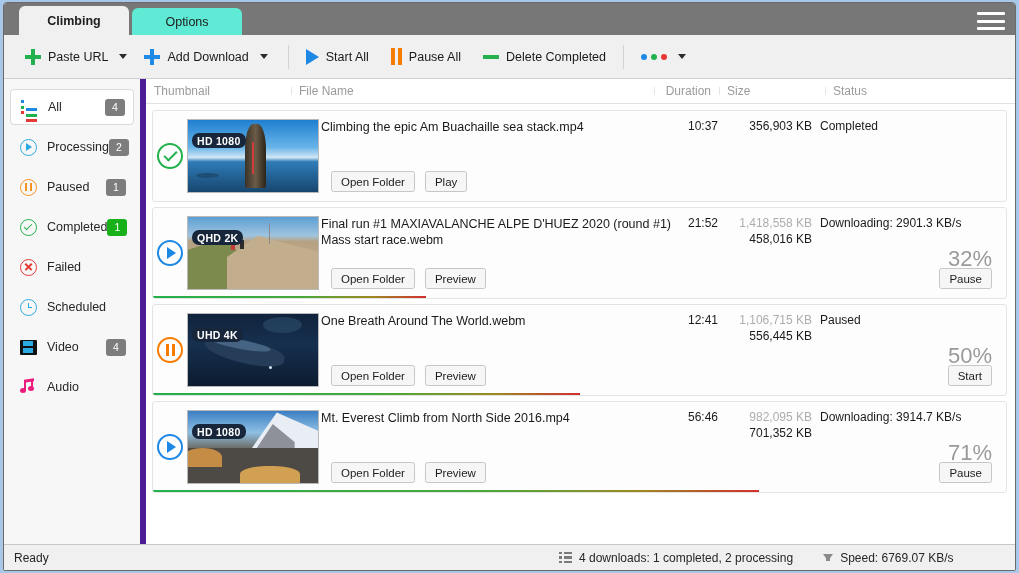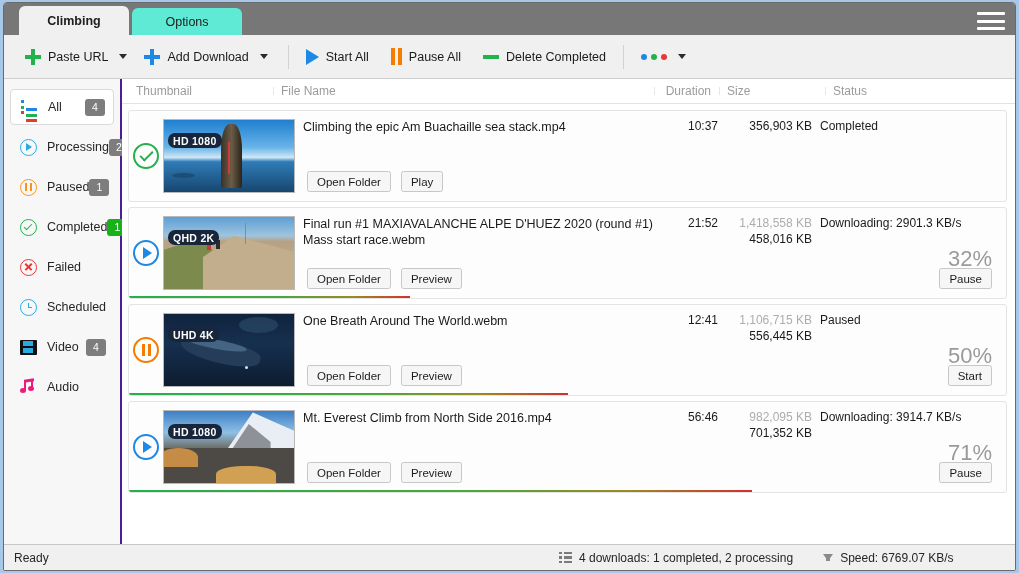--- a/index.html
+++ b/index.html
@@ -63,21 +63,21 @@
     border-top:8px solid transparent;border-bottom:8px solid transparent;
   }
   .ic-pausebars{ display:flex; gap:3px;}
   .ic-pausebars i{ display:block; width:4px; height:17px; background:#f57c00;}
   .ic-dash{ width:16px;height:4px;background:#22b14c;display:inline-block;}
   .ic-dots{ display:flex; gap:4px; align-items:center;}
   .ic-dots i{ width:6px;height:6px;border-radius:50%; display:block;}
   
   .body { flex:1 1 auto; display:flex; min-height:0; }
   .sidebar {
-    width:118px; background:#f7f7f7; border-right:2px solid #4c1d95;
+    width:142px; background:#f7f7f7; border-right:6px solid #4c1d95;
     padding-top:6px; flex:0 0 auto;
   }
   .sitem {
     height:36px; margin:4px 6px; padding:0 8px; border-radius:4px;
     display:flex; align-items:center; cursor:pointer; font-size:12.5px; color:#262626;
   }
   .sitem.active{ background:#ffffff; border:1px solid #dadada; }
   .sicon{ width:20px; height:20px; margin-right:9px; flex:0 0 auto;
           display:flex; align-items:center; justify-content:center;}
   .slabel{ flex:1 1 auto; }
@@ -99,21 +99,21 @@
   .filmstrip .mid{ position:absolute; left:3.5px; top:1.5px; width:10px; height:12px; background:#29abe2;}
   .filmstrip .mid::after{content:"";position:absolute;left:0;top:5px;width:10px;height:2px;background:#111;}
   
   .list { flex:1 1 auto; background:#ffffff; display:flex; flex-direction:column; min-width:0;}
   .thead{
     height:25px; background:#ffffff; border-bottom:1px solid #e2e2e2;
     display:flex; align-items:center; color:#9b9b9b; font-size:12px; flex:0 0 auto;
   }
   .th{ padding:0 8px; position:relative; }
   .th + .th::before{ content:""; position:absolute; left:0; top:3px; bottom:3px; width:1px; background:#e6e6e6;}
-  .th-thumb{ width:145px;margin-left:6px; }
+  .th-thumb{ width:145px; }
   .th-name { flex:1 1 auto; }
   .th-dur  { width:65px; text-align:right; }
   .th-size { width:82px; text-align:left; }
   .th-stat { width:190px;margin-left:24px; }
   .rows{ flex:1 1 auto; padding:6px 8px 0 6px; background:#ffffff; overflow:hidden;}
   .row{
     position:relative; height:92px; margin-bottom:5px;
     border:1px solid #e4e4e4; border-radius:3px; background:#fdfdfd;
     display:flex; overflow:hidden;
   }
@@ -130,21 +130,21 @@
         transform:rotate(-45deg); margin-top:-3px;}
   .thumb{
     width:132px; height:74px; margin:8px 0 0 0; flex:0 0 auto; position:relative;
     border:1px solid #b9b9b9; overflow:hidden;
   }
   .qtag{
     position:absolute; left:4px; top:13px; background:#17263a; color:#fff;
     font-size:10.5px; padding:1.5px 5px; border-radius:7px; letter-spacing:.3px;
     font-weight:bold;
   }
-  .rowmain{ flex:1 1 auto; position:relative; min-width:0; padding-left:8px;}
+  .rowmain{ flex:1 1 auto; position:relative; min-width:0; padding-left:2px;}
   .fname{ font-size:12.5px; color:#1a1a1a; padding-top:8px; width:355px; line-height:16px;}
   .btnrow{ position:absolute; left:12px; bottom:9px; display:flex; gap:10px;}
   .sbtn{
     height:21px; padding:0 9px; font-size:11.5px; border:1px solid #c7c7c7;
     background:#f6f6f6; border-radius:2.5px; color:#1c1c1c; cursor:pointer;
     display:flex; align-items:center;
   }
   .meta{ position:absolute; right:8px; top:0; width:330px; height:100%; }
   .dur{ position:absolute; left:0; top:8px; width:50px; text-align:right; font-size:12px;}
   .sz1{ position:absolute; left:52px; top:8px; width:92px; text-align:right; font-size:12px; color:#adadad;}

